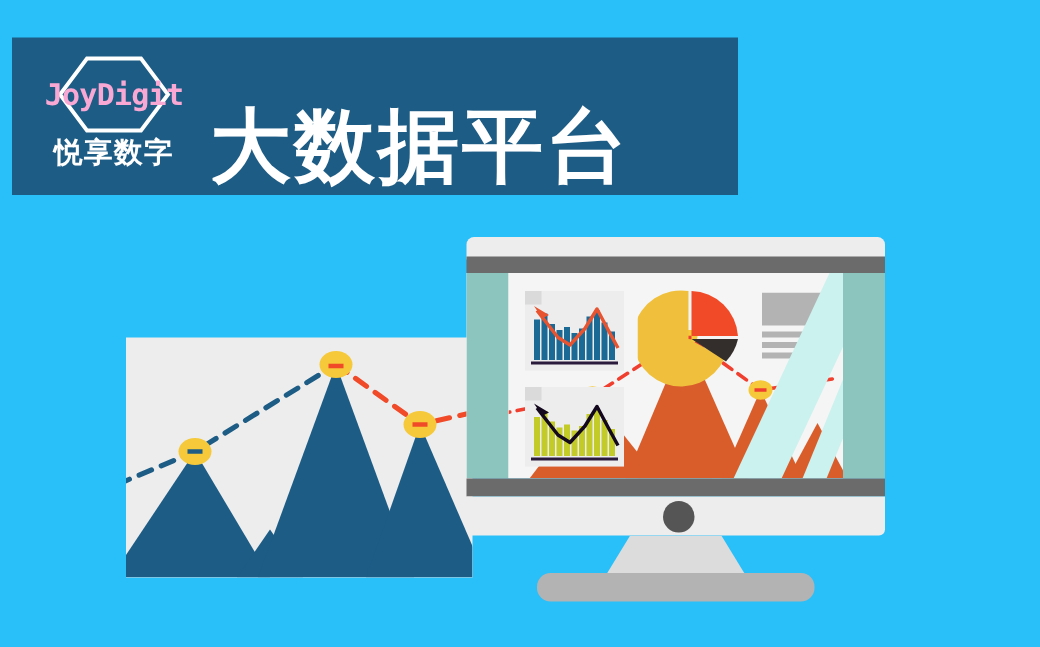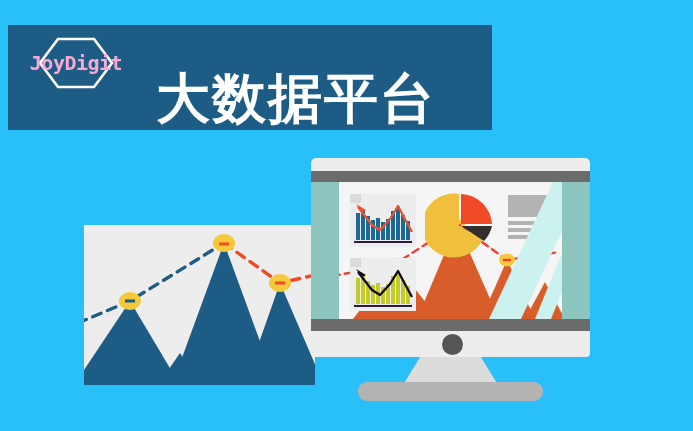--- a/index.html
+++ b/index.html
@@ -41,21 +41,20 @@
     line-height:1;
   }
   .banner-title{
     position:absolute;left:132px;top:46px;
     color:#FFFFFF;
     font-size:54px;
     font-weight:bold;
     letter-spacing:2px;
     line-height:1;
     white-space:nowrap;
-    margin-left:16px;
   }
 
   
   .left-panel{
     position:absolute;left:84px;top:225px;width:231px;height:160px;
     background:#EDEDED;
     overflow:hidden;
   }
   .left-panel svg{position:absolute;left:0;top:0;}
 
@@ -136,20 +135,21 @@
 
 <div class="stage">
 
   <div class="banner">
 
     <div class="logo">
       <svg width="112" height="94" viewBox="0 0 112 94">
         <polygon points="38,8 74,8 92,32 74,56 38,56 20,32" fill="none" stroke="#FFFFFF" stroke-width="2.6"></polygon>
       </svg>
       <div class="logo-wordmark">JoyDigit</div>
+      <div class="logo-sub">悦享数字</div>
     </div>
 
     <div class="banner-title">大数据平台</div>
   </div>
 
   <div class="left-panel">
     <svg width="231" height="160" viewBox="0 0 231 160">
 
       <polygon points="-10,160 46,76 96,160" fill="#1D5C85"></polygon>
       <polygon points="74,160 118,160 96,128" fill="#1D5C85"></polygon>

